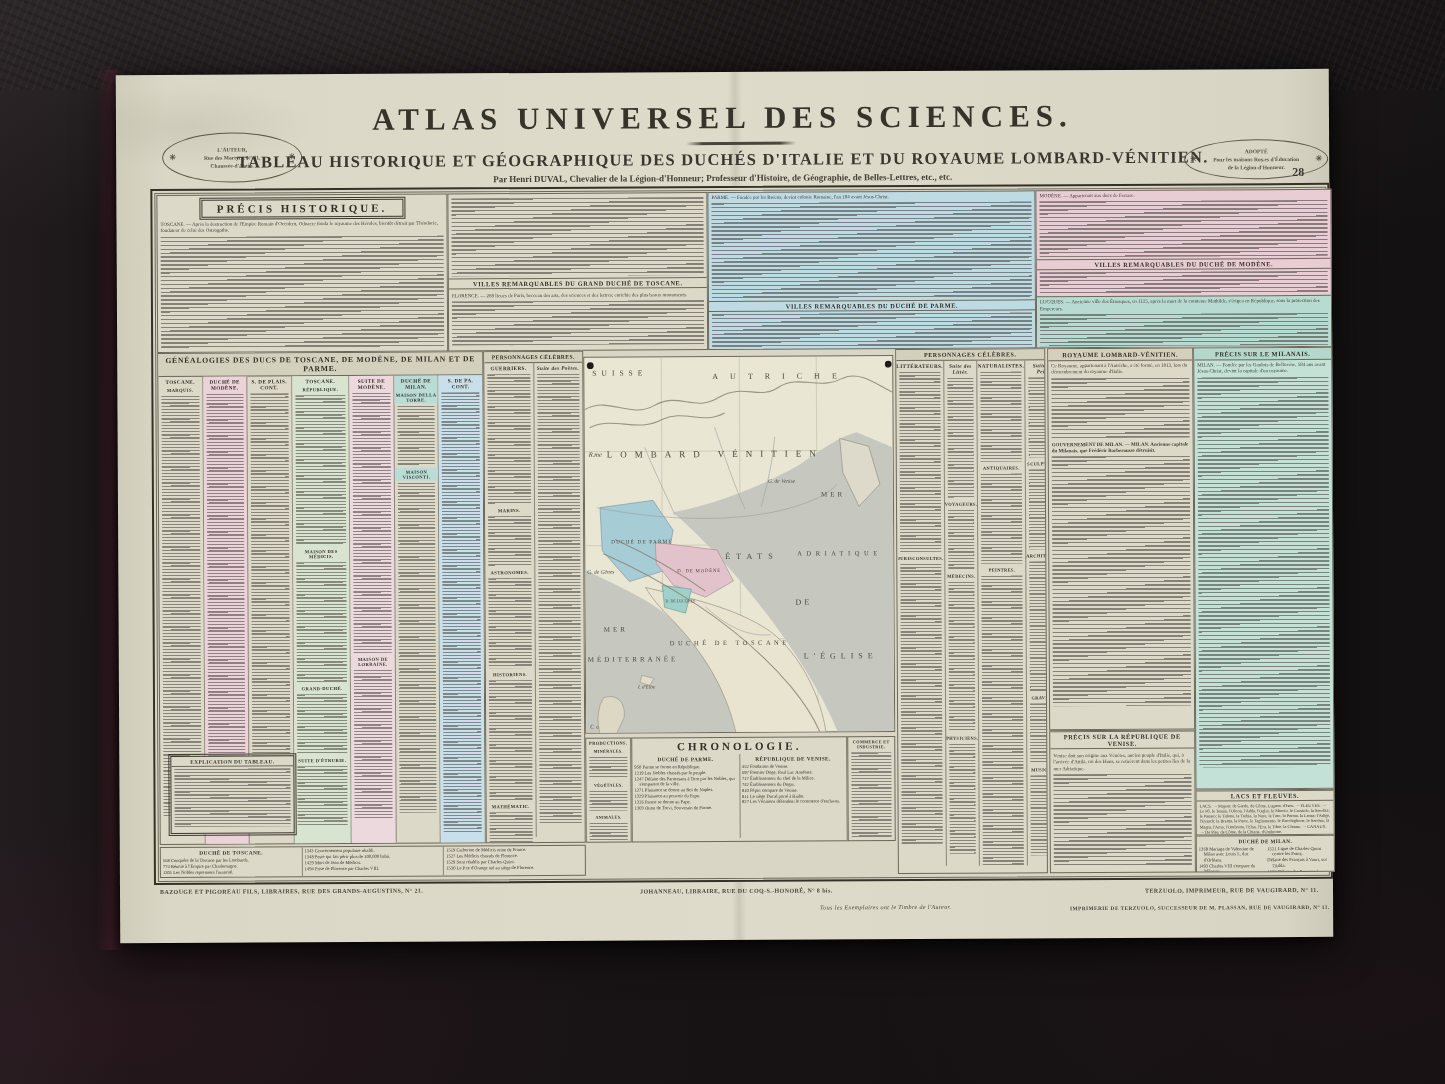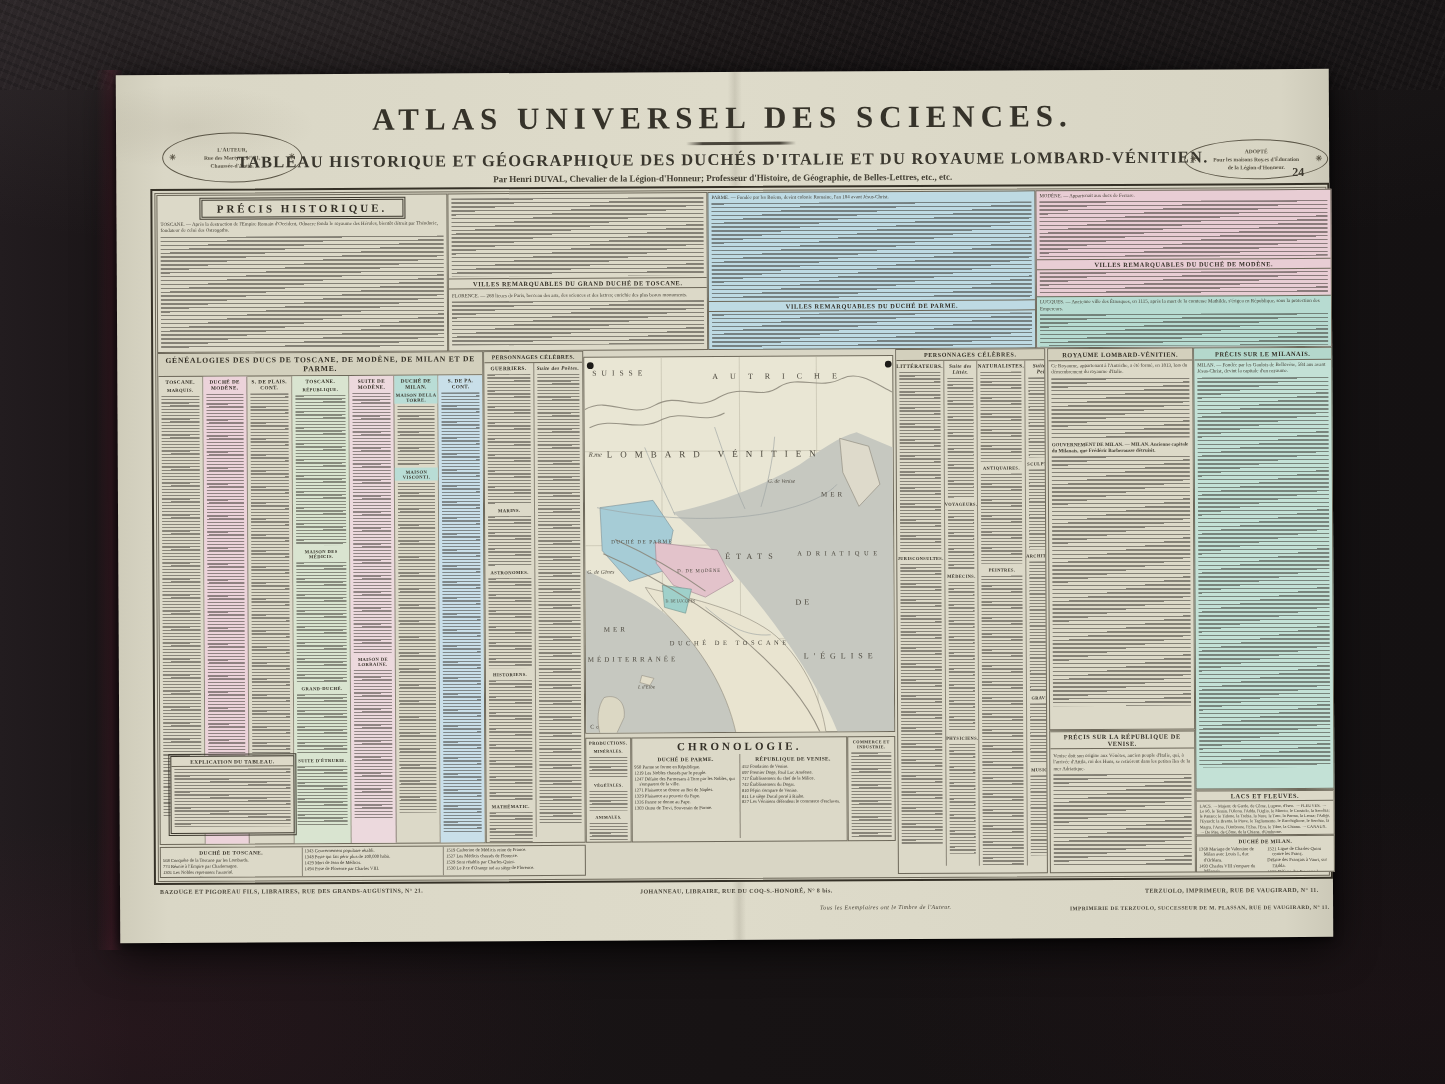--- a/index.html
+++ b/index.html
@@ -91,21 +91,21 @@
     <span class="orn" style="left:5px">✳</span>
     <span>ADOPTÉ</span>
     <span>Pour les maisons Roy.es d'Éducation</span>
     <span>de la Légion-d'Honneur.</span>
     <span class="orn" style="right:5px">✳</span>
   </div>
   <div class="t-main">ATLAS UNIVERSEL DES SCIENCES.</div>
   <div class="t-rule"></div>
   <div class="t-sub">TABLEAU HISTORIQUE ET GÉOGRAPHIQUE DES DUCHÉS D'ITALIE ET DU ROYAUME LOMBARD-VÉNITIEN.</div>
   <div class="t-by">Par Henri DUVAL, Chevalier de la Légion-d'Honneur; Professeur d'Histoire, de Géographie, de Belles-Lettres, etc., etc.</div>
-  <div class="pageno">24</div>
+  <div class="pageno">28</div>
 
   <div class="frame">
       <div class="fi">
 
     <div class="blk" style="left:0;top:0;width:291px;height:158px;">
       <div class="h-boxed">PRÉCIS HISTORIQUE.</div>
       <div class="lead">TOSCANE. — Après la destruction de l'Empire Romain d'Occident, Odoacre fonda le royaume des Hérules, bientôt détruit par Théodoric, fondateur de celui des Ostrogoths.</div>
       <div class="mt" style="height:112px"></div>
     </div>
     <div class="blk" style="left:291px;top:0;width:260px;height:158px;">

